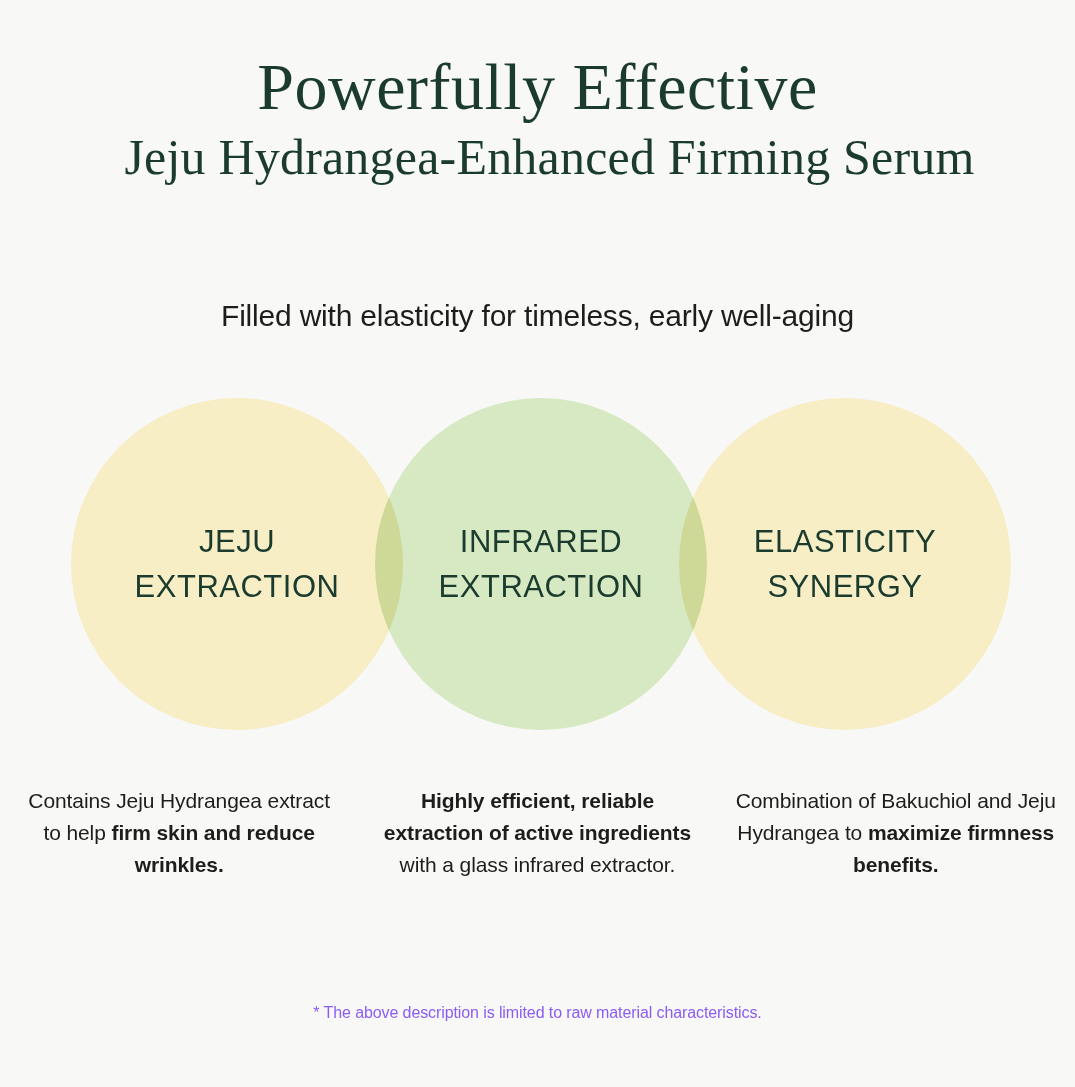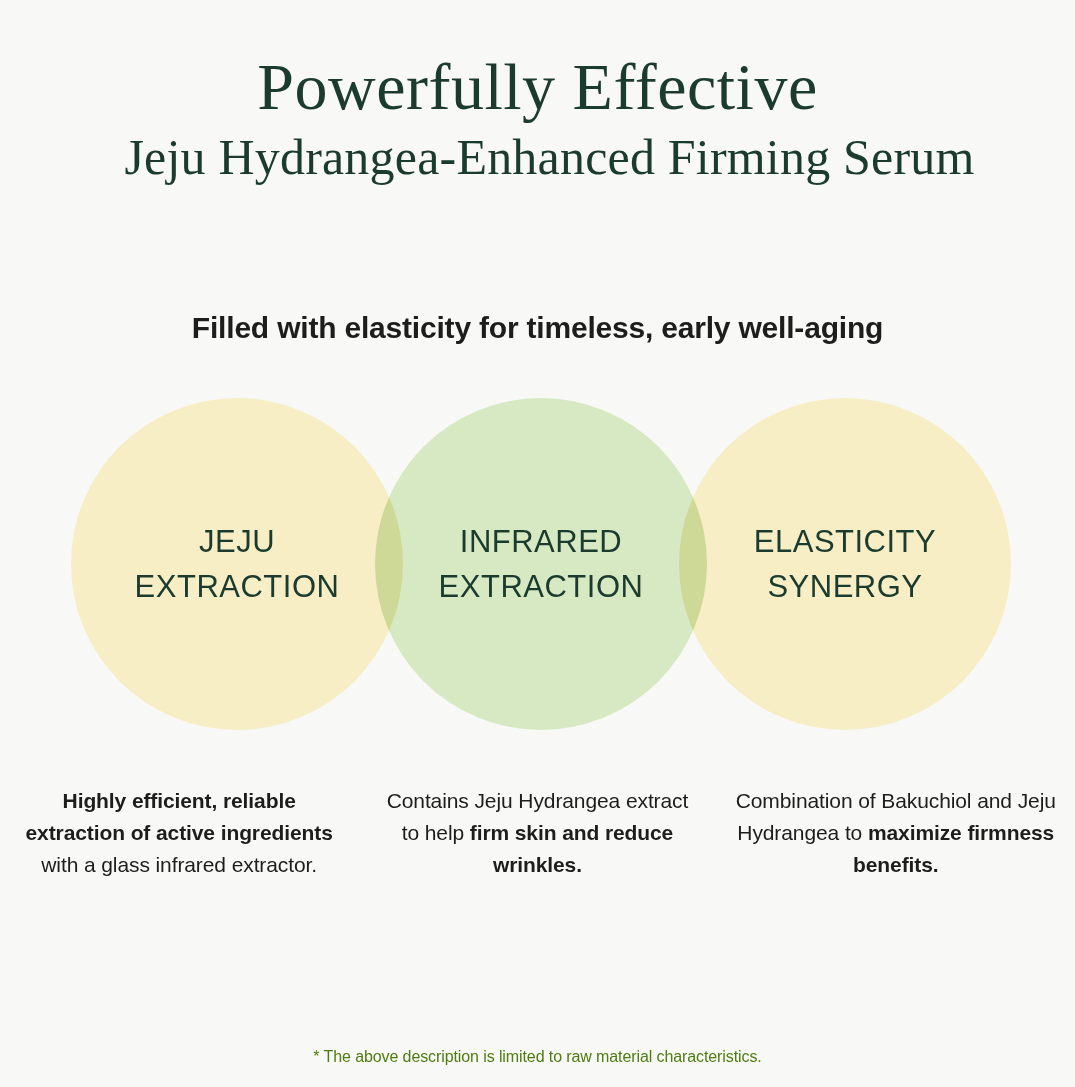--- a/index.html
+++ b/index.html
@@ -45,28 +45,28 @@
     line-height: 62px;
     letter-spacing: 0.2px;
     font-weight: 400;
     white-space: nowrap;
     margin-left: 24px;
   }
 
   
   .subtitle {
     position: absolute;
-    top: 308px;
+    top: 296px;
     left: 0;
     width: 1075px;
     text-align: center;
     color: #1d1d1b;
     font-size: 30px;
     line-height: 40px;
-    font-weight: 700;
+    font-weight: 400;
     letter-spacing: -0.2px;
     white-space: nowrap;
   }
 
   
   .venn {
     position: absolute;
     top: 398px;
     left: 0;
     width: 1075px;
@@ -133,27 +133,26 @@
   }
   .caption b { font-weight: 700; }
 
   
   .footnote {
     position: absolute;
     top: 1001px;
     left: 0;
     width: 1075px;
     text-align: center;
-    color: #4d7c0f;
+    color: #8b5cf6;
     font-size: 16px;
     line-height: 24px;
     font-weight: 400;
     letter-spacing: -0.1px;
     white-space: nowrap;
-    margin-top: 44px;
   }
 </style>
 </head>
 <body>
 
 <div class="page">
 
   <div class="headline">
     <div class="headline-line1">Powerfully Effective</div>
     <div class="headline-line2">Jeju Hydrangea-Enhanced Firming Serum</div>
@@ -176,20 +175,20 @@
       <span>INFRARED</span>
       <span>EXTRACTION</span>
     </div>
     <div class="venn-label label-right">
       <span>ELASTICITY</span>
       <span>SYNERGY</span>
     </div>
   </div>
 
   <div class="captions">
+    <div class="caption"><span>Contains Jeju Hydrangea extract to help </span><b>firm skin and reduce wrinkles.</b></div>
     <div class="caption"><b>Highly efficient, reliable extraction of active ingredients</b><span> with a glass infrared extractor.</span></div>
-    <div class="caption"><span>Contains Jeju Hydrangea extract to help </span><b>firm skin and reduce wrinkles.</b></div>
     <div class="caption"><span>Combination of Bakuchiol and Jeju Hydrangea to </span><b>maximize firmness benefits.</b></div>
   </div>
 
   <div class="footnote">* The above description is limited to raw material characteristics.</div>
 
 </div>
 
 </body></html>

